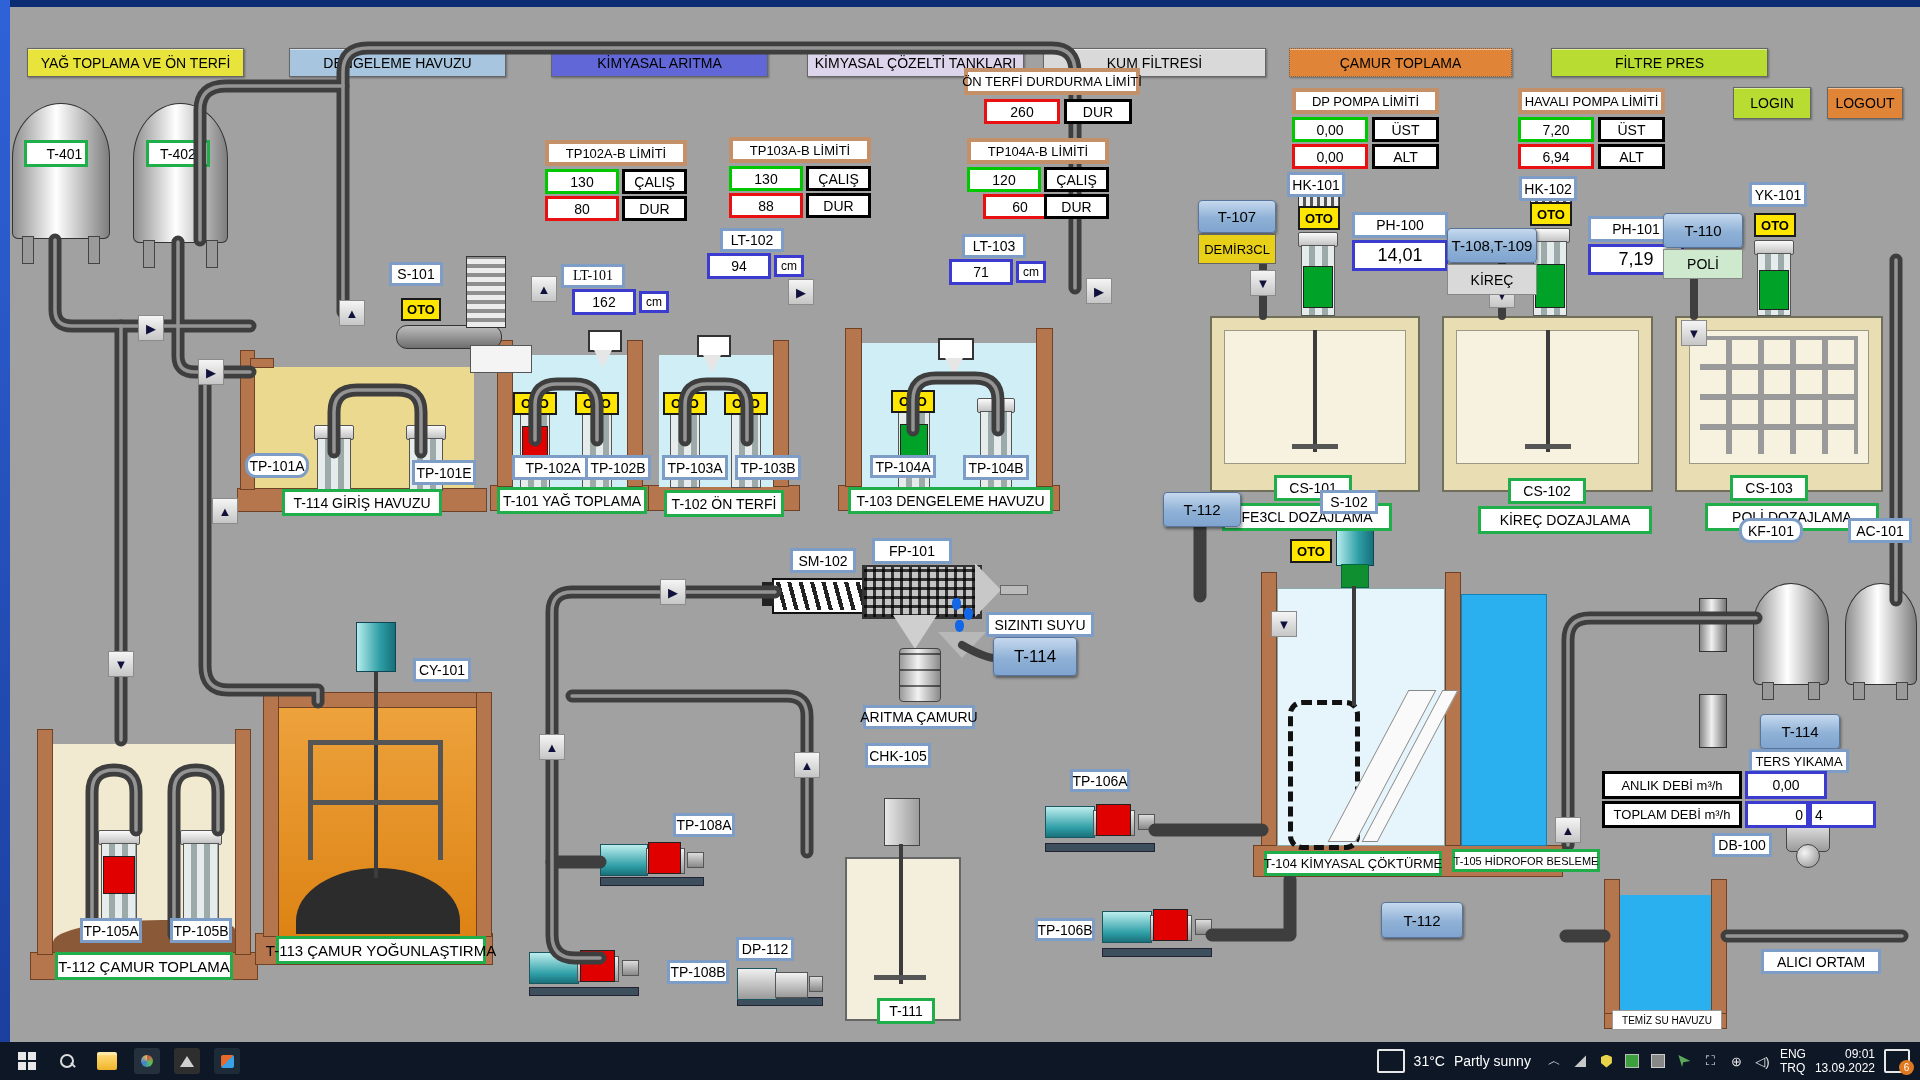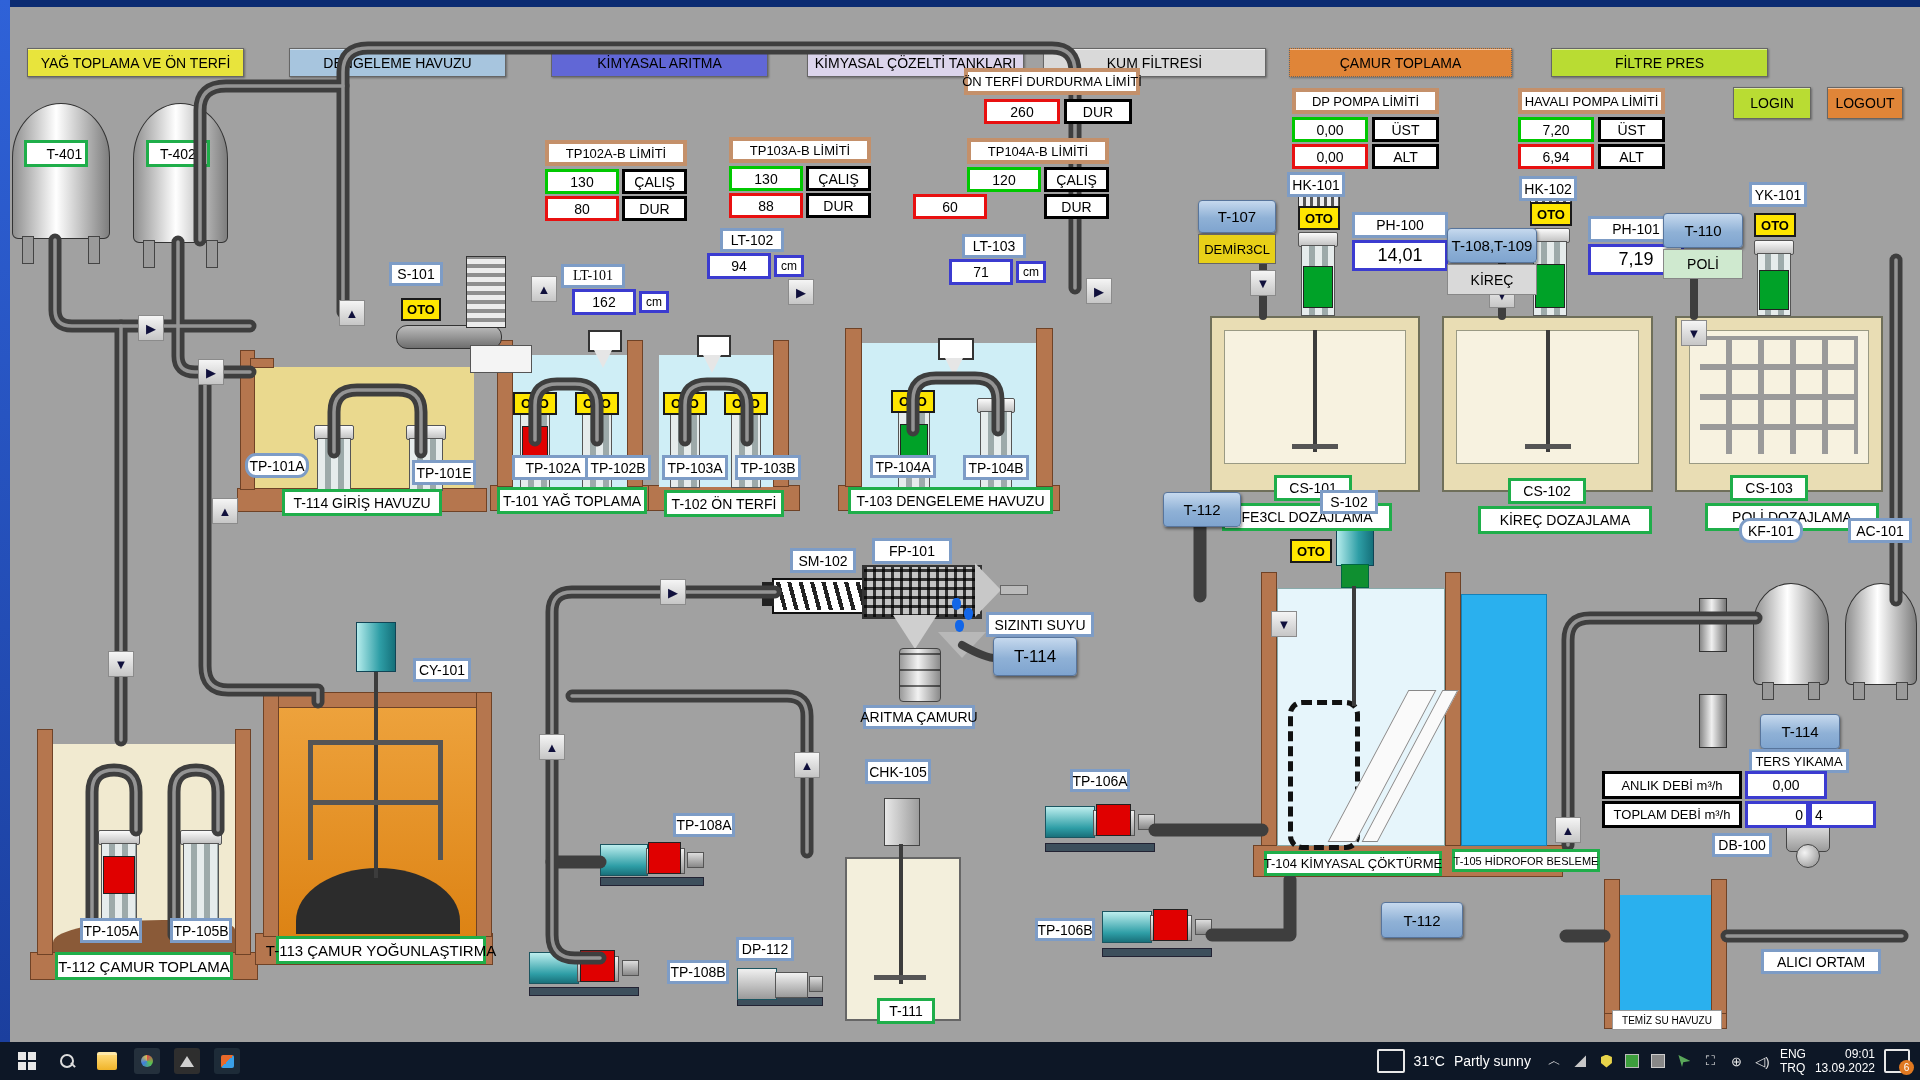--- a/index.html
+++ b/index.html
@@ -435,21 +435,21 @@
 
   <div class="lp-h" style="left:729px;top:137px;width:142px;height:26px;">TP103A-B LİMİTİ</div>
   <div class="lp-v bg" style="left:729px;top:166px;width:74px;height:25px;">130</div>
   <div class="lp-v bb" style="left:806px;top:166px;width:65px;height:25px;">ÇALIŞ</div>
   <div class="lp-v br" style="left:729px;top:193px;width:74px;height:25px;">88</div>
   <div class="lp-v bb" style="left:806px;top:193px;width:65px;height:25px;">DUR</div>
 
   <div class="lp-h" style="left:967px;top:138px;width:142px;height:26px;">TP104A-B LİMİTİ</div>
   <div class="lp-v bg" style="left:967px;top:167px;width:74px;height:25px;">120</div>
   <div class="lp-v bb" style="left:1044px;top:167px;width:65px;height:25px;">ÇALIŞ</div>
-  <div class="lp-v br" style="left:913px;top:194px;width:74px;height:25px;">60</div>
+  <div class="lp-v br" style="left:983px;top:194px;width:74px;height:25px;">60</div>
   <div class="lp-v bb" style="left:1044px;top:194px;width:65px;height:25px;">DUR</div>
 
   <div class="lp-h" style="left:1292px;top:88px;width:147px;height:26px;">DP POMPA LİMİTİ</div>
   <div class="lp-v bg" style="left:1292px;top:117px;width:76px;height:25px;">0,00</div>
   <div class="lp-v bb" style="left:1372px;top:117px;width:67px;height:25px;">ÜST</div>
   <div class="lp-v br" style="left:1292px;top:144px;width:76px;height:25px;">0,00</div>
   <div class="lp-v bb" style="left:1372px;top:144px;width:67px;height:25px;">ALT</div>
 
   <div class="lp-h" style="left:1518px;top:88px;width:147px;height:26px;">HAVALI POMPA LİMİTİ</div>
   <div class="lp-v bg" style="left:1518px;top:117px;width:76px;height:25px;">7,20</div>
@@ -502,21 +502,21 @@
   <div class="t tg" style="left:1508px;top:478px;width:78px;height:26px;">CS-102</div>
   <div class="t tg" style="left:1478px;top:506px;width:174px;height:28px;">KİREÇ DOZAJLAMA</div>
   <div class="t tg" style="left:1730px;top:475px;width:78px;height:26px;">CS-103</div>
   <div class="t tg" style="left:1705px;top:503px;width:174px;height:28px;">POLİ DOZAJLAMA</div>
 
   <div class="t" style="left:790px;top:548px;width:66px;height:25px;">SM-102</div>
   <div class="t" style="left:872px;top:538px;width:80px;height:26px;">FP-101</div>
   <div class="t" style="left:986px;top:612px;width:108px;height:25px;">SIZINTI SUYU</div>
   <div class="btn" style="left:993px;top:637px;width:82px;height:37px;font-size:17px;">T-114</div>
   <div class="t" style="left:863px;top:705px;width:112px;height:24px;">ARITMA ÇAMURU</div>
-  <div class="t" style="left:865px;top:743px;width:66px;height:25px;margin-top:16px;">CHK-105</div>
+  <div class="t" style="left:865px;top:743px;width:66px;height:25px;">CHK-105</div>
   <div class="t tg" style="left:877px;top:998px;width:58px;height:26px;">T-111</div>
   <div class="t" style="left:413px;top:658px;width:58px;height:24px;">CY-101</div>
   <div class="t" style="left:673px;top:813px;width:62px;height:24px;">TP-108A</div>
   <div class="t" style="left:667px;top:960px;width:62px;height:24px;">TP-108B</div>
   <div class="t" style="left:736px;top:937px;width:58px;height:24px;">DP-112</div>
   <div class="t" style="left:80px;top:918px;width:62px;height:25px;">TP-105A</div>
   <div class="t" style="left:170px;top:918px;width:62px;height:25px;">TP-105B</div>
   <div class="t tg" style="left:55px;top:952px;width:178px;height:28px;font-size:15px;">T-112 ÇAMUR TOPLAMA</div>
   <div class="t tg" style="left:276px;top:936px;width:210px;height:28px;font-size:15px;">T-113 ÇAMUR YOĞUNLAŞTIRMA</div>
 

